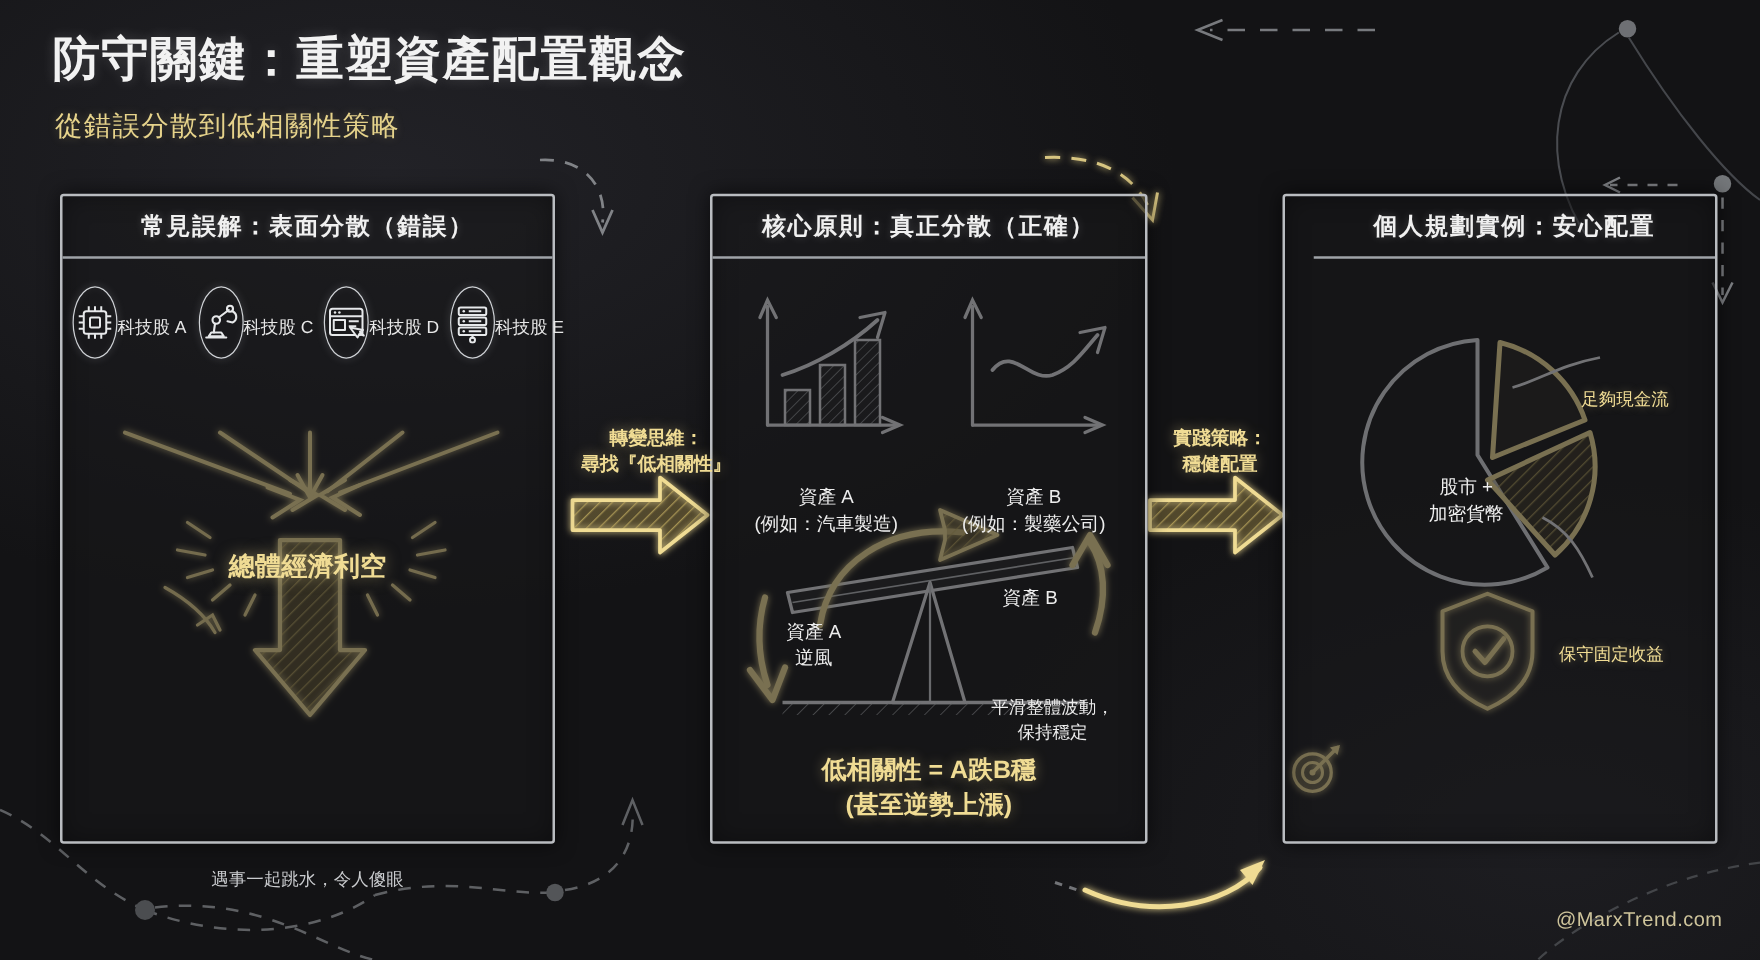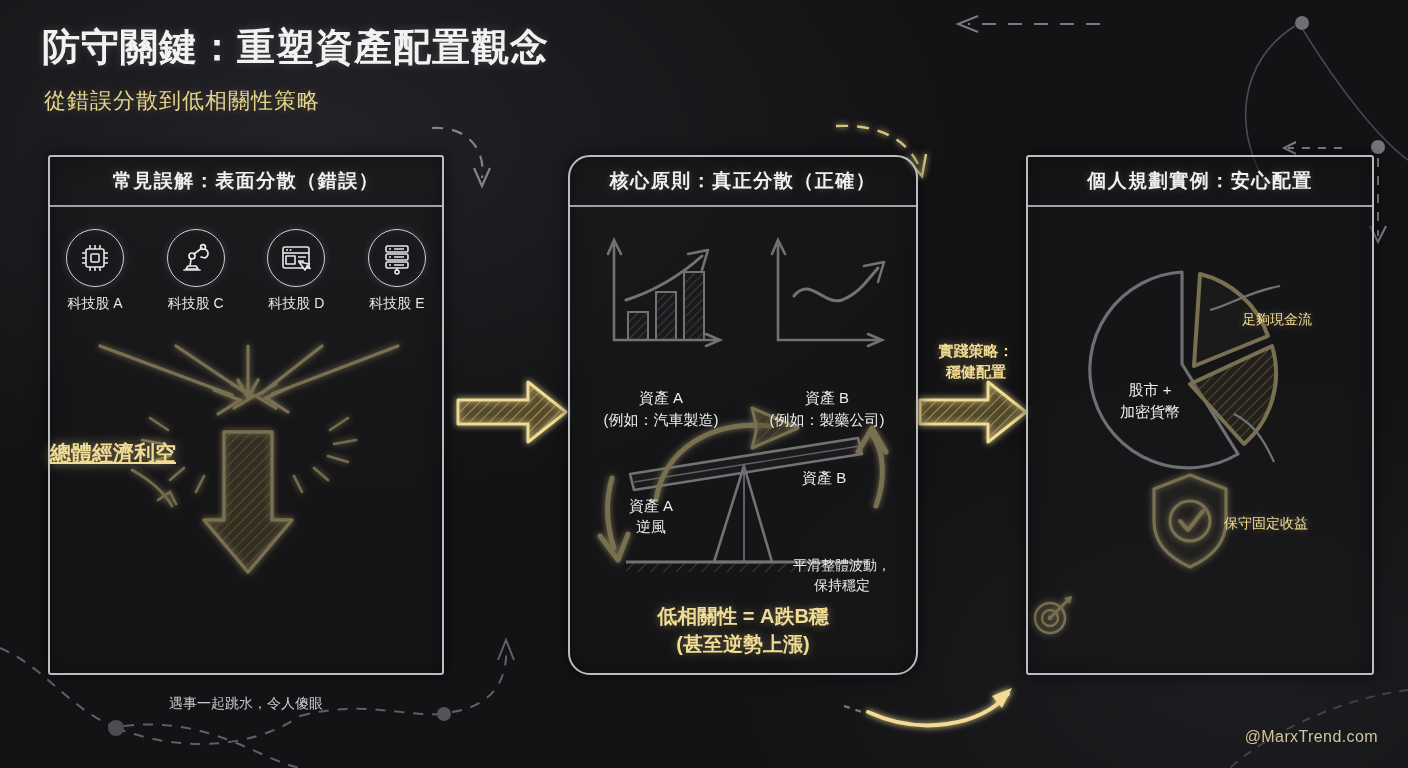--- a/index.html
+++ b/index.html
@@ -46,45 +46,44 @@
     display: flex; align-items: center; justify-content: center;
   }
   .panel-head span {
     font-size: 19px; font-weight: bold; color: #f0f0f0;
     letter-spacing: 1.5px;
     text-shadow: 0 0 8px rgba(255,255,255,0.2);
   }
   .panel-body { position: relative; width: 100%; height: calc(100% - 50px); }
 
   #panel-left   { left: 48px;   top: 155px; width: 396px; height: 520px; }
-  #panel-mid    { left: 568px;  top: 155px; width: 350px; height: 520px; border-radius: 22px; }
-  #panel-right  { left: 1026px; top: 155px; width: 348px; height: 520px; }
+  #panel-mid    { left: 568px;  top: 155px; width: 350px; height: 520px; }
+  #panel-right  { left: 1026px; top: 155px; width: 348px; height: 520px; padding-left: 23px; }
 
   
   .icon-row {
     position: absolute; top: 22px; left: 8px; right: 8px;
     display: flex; justify-content: space-between; align-items: flex-start;
   }
-  .icon-cell { width: 74px; display: flex; flex-direction: column; align-items: center; }
+  .icon-cell { width: 74px; display: flex; flex-direction: row; align-items: center; }
   .icon-circle {
     width: 58px; height: 58px; border-radius: 50%;
     border: 1.6px solid #cfd2d6;
     display: flex; align-items: center; justify-content: center;
     box-shadow: 0 0 8px rgba(200,205,210,0.18), inset 0 0 8px rgba(255,255,255,0.05);
   }
   .icon-label {
     margin-top: 8px; font-size: 14px; color: #e8e8e8; white-space: nowrap;
   }
 
   .shock-label {
-    position: absolute; top: 232px; left: 0; right: 0; 
+    position: absolute; top: 232px; left: 0; right: 0; text-align: center;
     font-size: 21px; font-weight: bold; color: #f0dc94;
     text-shadow: 0 0 12px rgba(240,220,148,0.5);
     z-index: 4;
-    text-decoration: underline;
   }
   .left-concl {
     position: absolute; top: 418px; left: 0; right: 0; text-align: center;
     font-size: 19px; font-weight: bold; color: #f0dc94; line-height: 1.35;
     text-shadow: 0 0 10px rgba(240,220,148,0.4);
   }
   .left-note {
     position: absolute; top: 488px; left: 0; right: 0; text-align: center;
     font-size: 14px; color: #c9cbce;
   }
@@ -462,19 +461,23 @@
         <div>加密貨幣</div>
       </div>
       <div class="pie-leg" id="leg-cash">足夠現金流</div>
       <div class="pie-leg" id="leg-fixed">保守固定收益</div>
 
       <div class="goal-text">
       </div>
     </div>
   </div>
 
+  <div class="conn-label" id="conn1-label">
+    <div>轉變思維：</div>
+    <div>尋找『低相關性』</div>
+  </div>
   <div class="conn-label" id="conn2-label">
     <div>實踐策略：</div>
     <div>穩健配置</div>
   </div>
 
   <div class="watermark">@MarxTrend.com</div>
 </div>
 
 </body></html>

